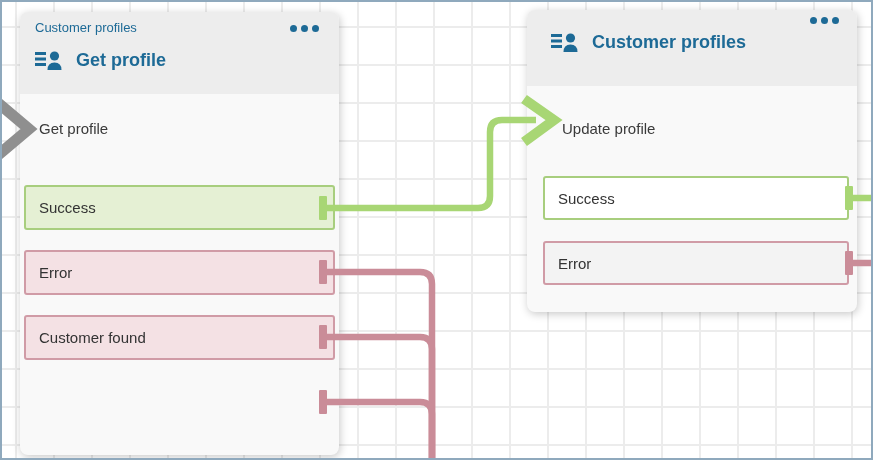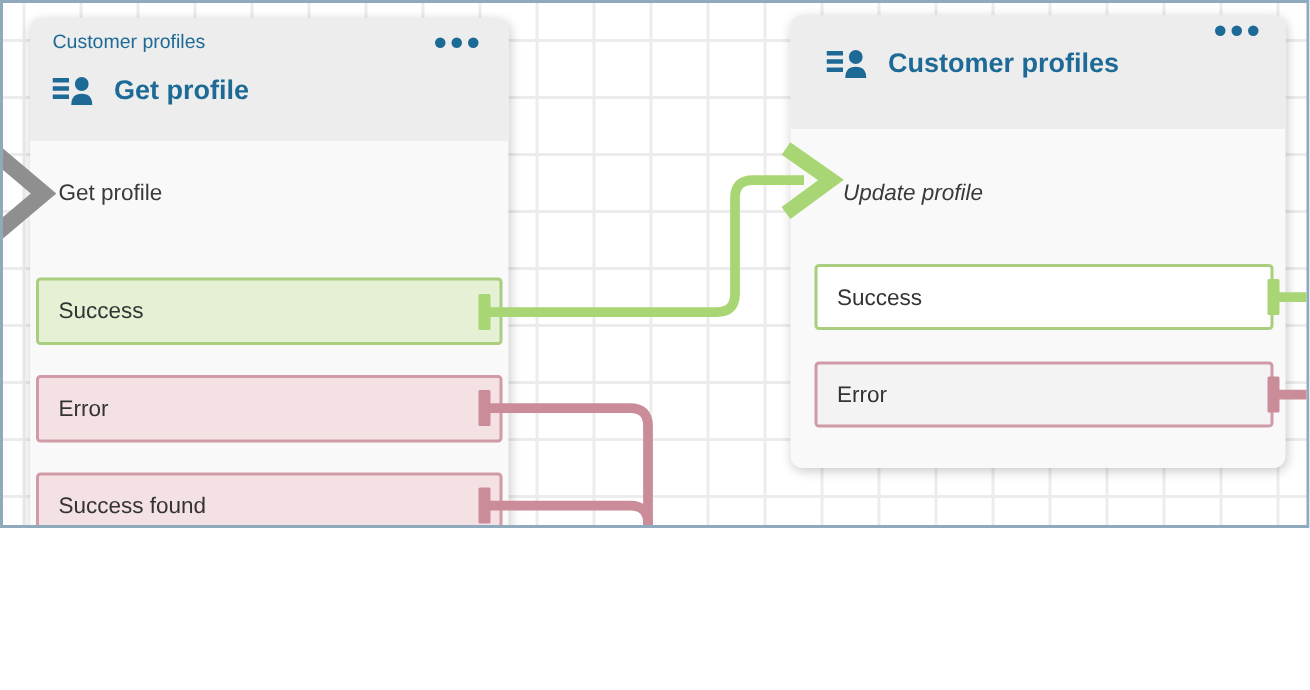--- a/index.html
+++ b/index.html
@@ -1,19 +1,19 @@
 <!DOCTYPE html>
 <html style="--frame: #8fa9bd; --grid_line: #ececec; --canvas_bg: #ffffff; --header_bg: #ededed; --body_bg: #f9f9f9; --accent_blue: #1d6a96; --row_text: #333333; --success_fill: #e5f0d4; --success_border: #a8ce7e; --error_fill: #f4e1e4; --error_border: #d09ba6; --neutral_fill: #f3f3f3; --white_fill: #ffffff; --connector_green: #a8d674; --connector_pink: #ca8c98; --connector_gray: #8f8f8f;"><head>
 <meta charset="utf-8">
 <style>
   html,body{margin:0;padding:0;background:#fff;}
   *{box-sizing:border-box;}
   .canvas{
     position:relative;
-    width:873px;height:352px;
+    width:873px;height:460px;
     border:2px solid var(--frame);
     background-color:var(--canvas_bg);
     background-image:
       linear-gradient(to right, var(--grid_line) 2px, transparent 2px),
       linear-gradient(to bottom, var(--grid_line) 2px, transparent 2px);
     background-size:38px 38px;
     background-position:13px 24px;
     overflow:hidden;
     font-family:"Liberation Sans", sans-serif;
   }
@@ -42,21 +42,21 @@
   .block-right .menu-dots{right:18px;top:7px;}
   .title-row{position:absolute;left:15px;display:flex;align-items:center;gap:13px;}
   .block-left .title-row{top:37px;}
   .block-right .title-row{top:21px;left:24px;}
   .block-title{font-size:18px;font-weight:bold;color:var(--accent_blue);}
   .cp-icon{flex:0 0 auto;}
   .action-label{
     position:absolute;font-size:15px;color:#3a3a3a;line-height:20px;
   }
   .block-left .action-label{left:19px;top:107px;}
-  .block-right .action-label{left:35px;top:109px;font-style:italic;}
+  .block-right .action-label{left:35px;top:109px;}
   .out-row{
     position:absolute;left:4px;right:4px;height:45px;
     border:2px solid;border-radius:3px;
     display:flex;align-items:center;padding-left:13px;
     font-size:15px;color:var(--row_text);
   }
   .out-success{background:var(--success_fill);border-color:var(--success_border);}
   .out-error{background:var(--error_fill);border-color:var(--error_border);}
   .out-success-open{background:var(--white_fill);border-color:var(--success_border);}
   .out-error-open{background:var(--neutral_fill);border-color:var(--error_border);}
@@ -95,21 +95,21 @@
       </div>
     </div>
     <div class="action-label">Get profile</div>
     <div class="out-row out-success" style="top:173px">
       <span>Success</span>
     </div>
     <div class="out-row out-error" style="top:238px">
       <span>Error</span>
     </div>
     <div class="out-row out-error" style="top:303px">
-      <span>Success found</span>
+      <span>Customer found</span>
     </div>
   </div>
 
   <div class="block block-right">
     <div class="block-header">
       <span class="menu-dots">
           <i></i>
           <i></i>
           <i></i>
         </span>

